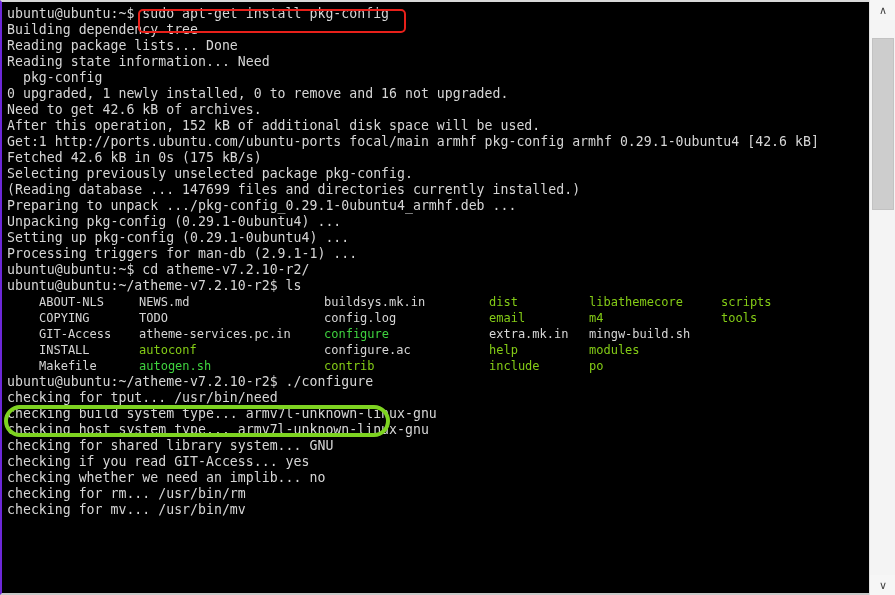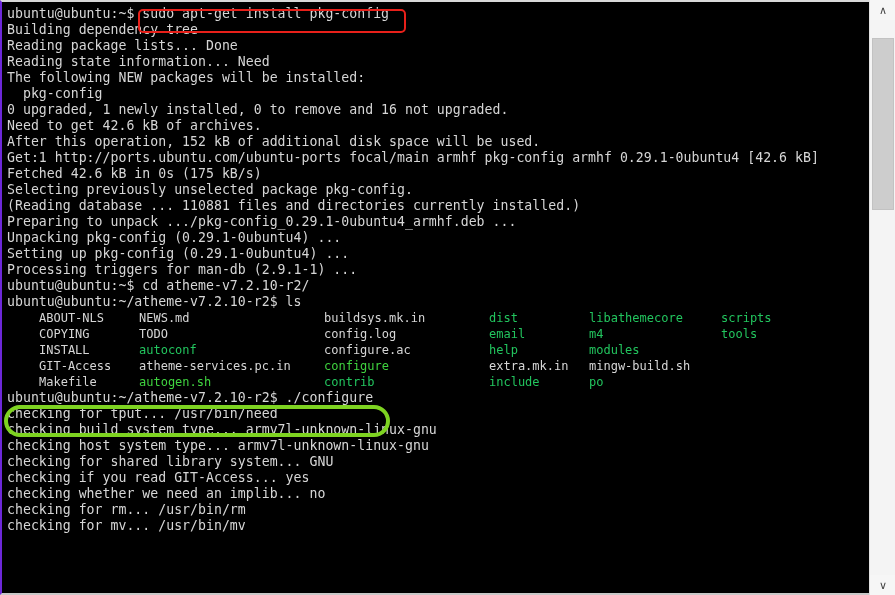--- a/index.html
+++ b/index.html
@@ -52,21 +52,21 @@
     white-space: pre;
     margin-left: 32px;
   }
   .lsrow span {
     position: absolute;
     top: 0;
     white-space: pre;
     font-family: "DejaVu Sans Mono", "Liberation Mono", monospace;
   }
   .c-file { color: #d6d6d6; }
-  .c-dir  { color: #22c55e; }
+  .c-dir  { color: #84cc16; }
   .c-exec { color: #3fd33f; }
 
   .col1 { left: 0px; }
   .col2 { left: 100px; }
   .col3 { left: 285px; }
   .col4 { left: 450px; }
   .col5 { left: 550px; }
   .col6 { left: 682px; }
 
   
@@ -131,29 +131,28 @@
 
 <div id="screen">
 
   <div id="terminal">
     <div id="lines">
 
       <div class="line">ubuntu@ubuntu:~$ sudo apt-get install pkg-config</div>
       <div class="line">Building dependency tree</div>
       <div class="line">Reading package lists... Done</div>
       <div class="line">Reading state information... Need</div>
-      <div class="line">The following NEW packages will be installed:</div>
       <div class="line">  pkg-config</div>
       <div class="line">0 upgraded, 1 newly installed, 0 to remove and 16 not upgraded.</div>
       <div class="line">Need to get 42.6 kB of archives.</div>
       <div class="line">After this operation, 152 kB of additional disk space will be used.</div>
       <div class="line">Get:1 http://ports.ubuntu.com/ubuntu-ports focal/main armhf pkg-config armhf 0.29.1-0ubuntu4 [42.6 kB]</div>
       <div class="line">Fetched 42.6 kB in 0s (175 kB/s)</div>
       <div class="line">Selecting previously unselected package pkg-config.</div>
-      <div class="line">(Reading database ... 110881 files and directories currently installed.)</div>
+      <div class="line">(Reading database ... 147699 files and directories currently installed.)</div>
       <div class="line">Preparing to unpack .../pkg-config_0.29.1-0ubuntu4_armhf.deb ...</div>
       <div class="line">Unpacking pkg-config (0.29.1-0ubuntu4) ...</div>
       <div class="line">Setting up pkg-config (0.29.1-0ubuntu4) ...</div>
       <div class="line">Processing triggers for man-db (2.9.1-1) ...</div>
       <div class="line">ubuntu@ubuntu:~$ cd atheme-v7.2.10-r2/</div>
       <div class="line">ubuntu@ubuntu:~/atheme-v7.2.10-r2$ ls</div>
 
       <div class="lsrow">
         <span class="col1 c-file">ABOUT-NLS</span>
         <span class="col2 c-file">NEWS.md</span>
@@ -164,32 +163,32 @@
       </div>
       <div class="lsrow">
         <span class="col1 c-file">COPYING</span>
         <span class="col2 c-file">TODO</span>
         <span class="col3 c-file">config.log</span>
         <span class="col4 c-dir">email</span>
         <span class="col5 c-dir">m4</span>
         <span class="col6 c-dir">tools</span>
       </div>
       <div class="lsrow">
+        <span class="col1 c-file">GIT-Access</span>
+        <span class="col2 c-file">atheme-services.pc.in</span>
+        <span class="col3 c-exec">configure</span>
+        <span class="col4 c-file">extra.mk.in</span>
+        <span class="col5 c-file">mingw-build.sh</span>
+      </div>
+      <div class="lsrow">
         <span class="col1 c-file">INSTALL</span>
         <span class="col2 c-dir">autoconf</span>
         <span class="col3 c-file">configure.ac</span>
         <span class="col4 c-dir">help</span>
         <span class="col5 c-dir">modules</span>
-      </div>
-      <div class="lsrow">
-        <span class="col1 c-file">GIT-Access</span>
-        <span class="col2 c-file">atheme-services.pc.in</span>
-        <span class="col3 c-exec">configure</span>
-        <span class="col4 c-file">extra.mk.in</span>
-        <span class="col5 c-file">mingw-build.sh</span>
       </div>
       <div class="lsrow">
         <span class="col1 c-file">Makefile</span>
         <span class="col2 c-exec">autogen.sh</span>
         <span class="col3 c-dir">contrib</span>
         <span class="col4 c-dir">include</span>
         <span class="col5 c-dir">po</span>
       </div>
 
       <div class="line">ubuntu@ubuntu:~/atheme-v7.2.10-r2$ ./configure</div>

